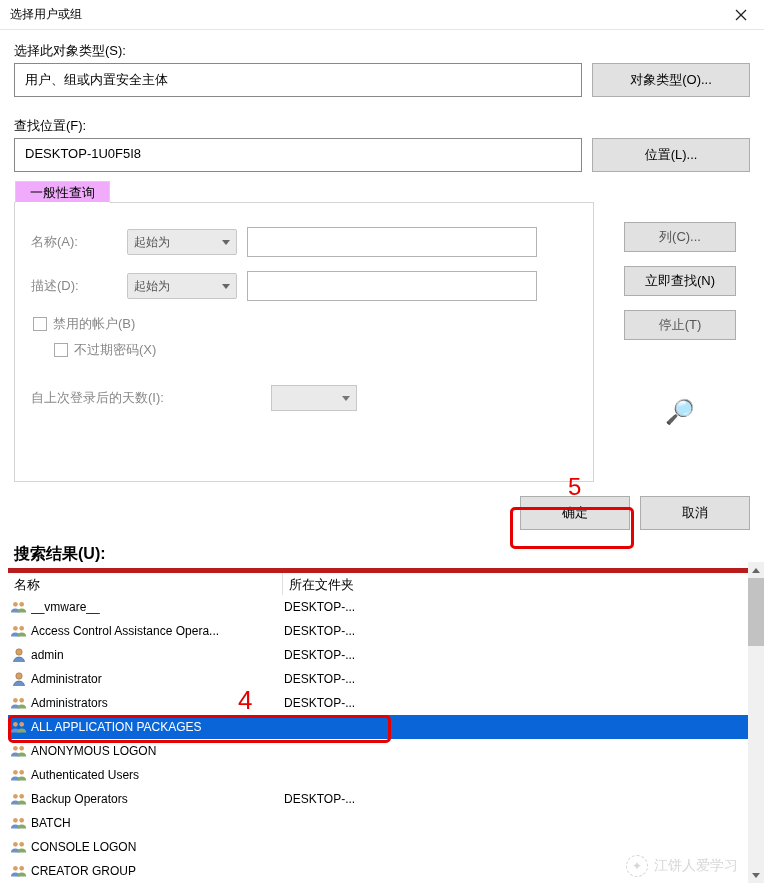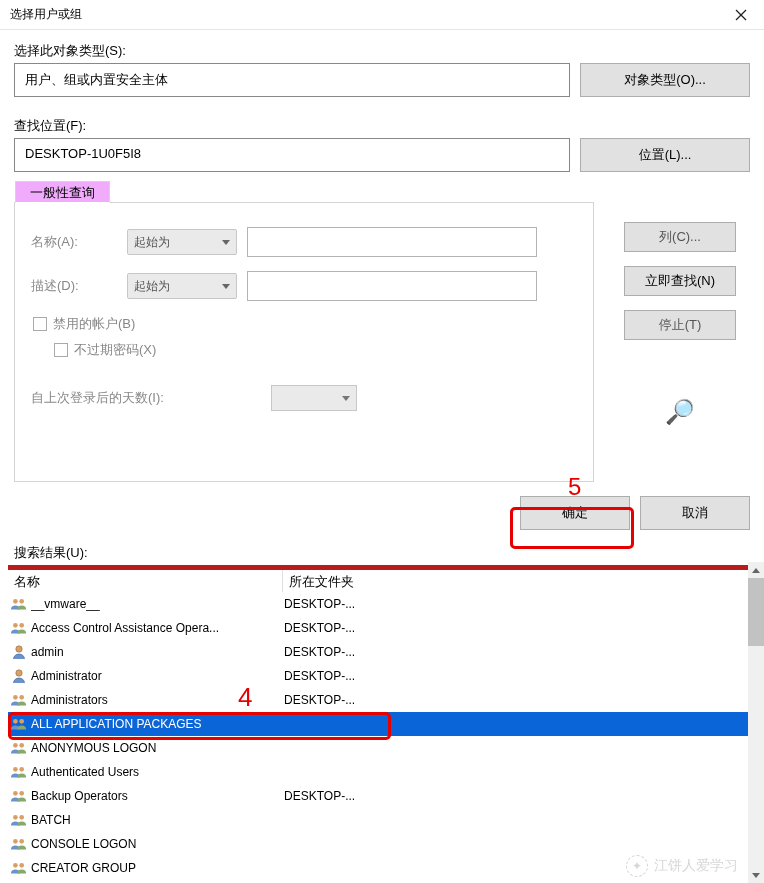--- a/index.html
+++ b/index.html
@@ -6,21 +6,21 @@
     body { width:764px; height:883px; background:#fff; font-size:13px; color:#000; position:relative; overflow:hidden; }
     .titlebar { height:30px; display:flex; align-items:center; padding:0 0 0 10px; border-bottom:1px solid #e6e6e6; }
     .titlebar .title { flex:1; font-size:12px; }
     .close-btn { width:46px; height:28px; display:flex; align-items:center; justify-content:center; cursor:pointer; }
     .close-btn svg { width:12px; height:12px; stroke:#222; stroke-width:1.2; }
     .content { padding:12px 14px 0 14px; }
     .field-row { margin-bottom:20px; }
     .label { font-size:13px; margin-bottom:3px; }
     .row-pair { display:flex; gap:10px; margin-bottom:12px; }
     .ro-box { flex:1; height:34px; border:1px solid #888; padding:7px 10px; background:#fff; font-size:13px; }
-    .side-btn { width:170px; height:34px; background:#e1e1e1; border:1px solid #adadad; font-size:13px; display:flex; align-items:center; justify-content:center; cursor:pointer; }
+    .side-btn { width:158px; height:34px; background:#e1e1e1; border:1px solid #adadad; font-size:13px; display:flex; align-items:center; justify-content:center; cursor:pointer; }
     
     .tabbox-wrap { display:flex; gap:30px; align-items:flex-start; margin-top:6px; }
     .tabbox { position:relative; border:1px solid #d5d5d5; width:580px; height:280px; margin-top:10px; }
     .tabbox .tab { position:absolute; top:-22px; left:0; height:22px; background:#f0abfc; border:1px solid #d5d5d5; border-bottom:1px solid #fff; padding:2px 14px 0 14px; font-size:13px; }
     .tab-body { padding:24px 16px 10px 16px; color:#8a8a8a; font-size:13px; }
     .irow { display:flex; align-items:center; gap:10px; height:30px; margin-bottom:14px; }
     .ilabel { width:86px; color:#888; }
     .combo { width:110px; height:26px; border:1px solid #c7c7c7; background:#eaeaea; display:flex; align-items:center; justify-content:space-between; padding:0 6px; color:#555; font-size:12px; border-radius:2px; }
     .combo .caret { border-left:4px solid transparent; border-right:4px solid transparent; border-top:5px solid #666; }
     .tinput { flex:1; max-width:290px; height:30px; border:1px solid #b3b3b3; background:#fff; }
@@ -32,21 +32,21 @@
     .search-ico { margin-top:44px; align-self:center; font-size:24px; }
     .num-combo { width:86px; height:26px; border:1px solid #c7c7c7; background:#eaeaea; display:flex; align-items:center; justify-content:flex-end; padding:0 6px; }
     .num-combo .caret { border-left:4px solid transparent; border-right:4px solid transparent; border-top:5px solid #777; }
     
     .anno5 { position:absolute; left:568px; top:473px; color:#e60000; font-size:24px; font-weight:500; }
     
     .ok-row { display:flex; justify-content:flex-end; gap:10px; margin-top:14px; position:relative; padding-right:0px;}
     .ok-btn, .cancel-btn { width:110px; height:34px; background:#e1e1e1; border:1px solid #adadad; display:flex; align-items:center; justify-content:center; font-size:13px; cursor:pointer; }
     .ok-outline { position:absolute; border:3px solid #e60000; border-radius:5px; left:510px; top:507px; width:124px; height:42px; pointer-events:none; }
     
-    .res-label { margin:14px 0 3px 14px; font-size:13px; }
+    .res-label { margin:14px 0 3px 14px; font-size:16px;font-weight:bold; }
     .table { border-top:5px solid #b91c1c; margin:0 14px 0 8px; position:relative; }
     .thead { display:flex; height:22px; }
     .th { padding:3px 6px; font-size:13px; border-right:1px solid #e0e0e0; }
     .th.name { width:275px; } .th.folder { flex:1; }
     .tbody { height:290px; position:relative; }
     .tr { display:flex; align-items:center; height:24px; font-size:12px; cursor:pointer; }
     .tr .ic { width:18px; display:flex; align-items:center; justify-content:center; margin:0 3px 0 2px; }
     .tr .nm { width:253px; white-space:nowrap; overflow:hidden; text-overflow:ellipsis; }
     .tr .fd { flex:1; color:#000; }
     .tr.sel { background:#0a66d8; color:#fff; }

